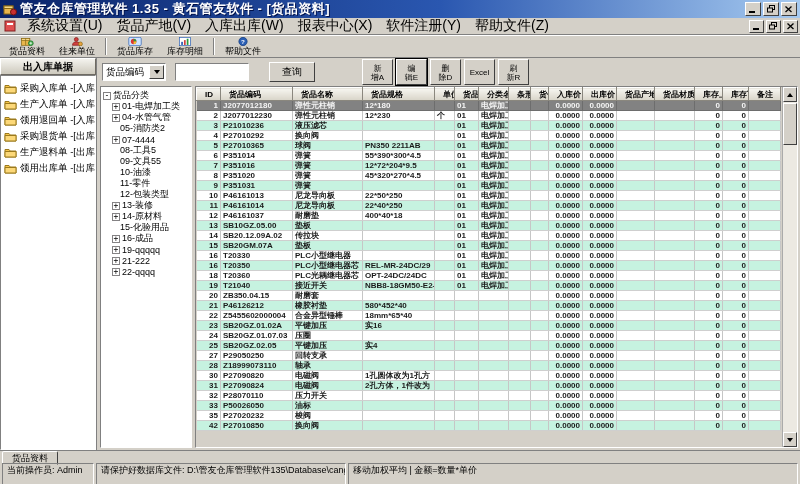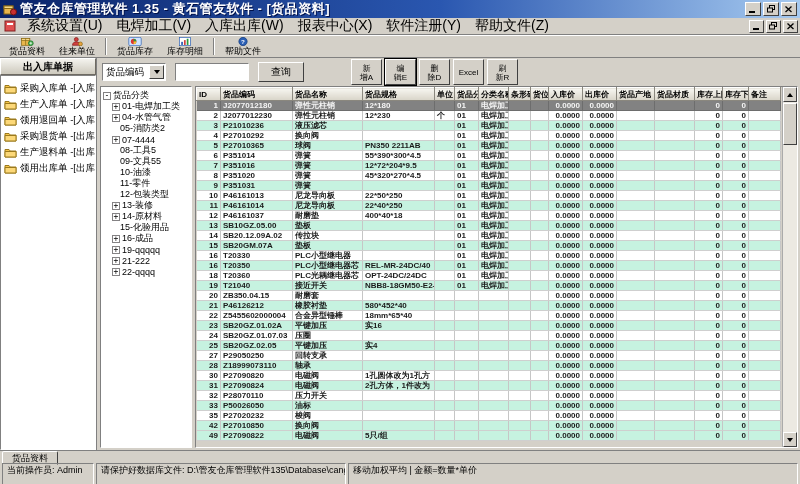--- a/index.html
+++ b/index.html
@@ -52,21 +52,21 @@
   .controls-row { height:28px; flex:0 0 auto; display:flex; align-items:center; background:#d4d0c8; }
   .combobox { margin-left:5px; width:64px; height:18px; background:#fff; border:1px solid;
     border-color:#808080 #fff #fff #808080; display:flex; align-items:center; }
   .combobox .cb-text { flex:1 1 auto; font-size:9.5px; padding-left:3px; white-space:nowrap; overflow:hidden; }
   .cb-arrow-btn { width:15px; height:14px; margin-right:1px; background:#d4d0c8; border:1px solid;
     border-color:#fff #404040 #404040 #fff; display:flex; align-items:center; justify-content:center; padding:0; }
   .tri-down { width:0; height:0; border-left:3px solid transparent; border-right:3px solid transparent;
     border-top:4px solid #000; }
   .search-input { margin-left:9px; width:74px; height:18px; background:#fff; border:1px solid;
     border-color:#808080 #fff #fff #808080; font-size:10px; padding:0 3px; }
-  .query-btn { margin-left:9px; width:46px; height:20px; background:#d4d0c8; border:1px solid;
+  .query-btn { margin-left:20px; width:46px; height:20px; background:#d4d0c8; border:1px solid;
     border-color:#fff #404040 #404040 #fff; font-size:10px; color:#000; }
   .action-group { margin-left:47px; display:flex; gap:3px; }
   .act-btn { width:31px; height:26px; background:#d4d0c8; border:1px solid;
     border-color:#fff #404040 #404040 #fff; display:flex; flex-direction:column; align-items:center;
     justify-content:center; font-size:8px; line-height:9px; color:#000; padding:7px; }
   .act-btn.focused { outline:1px solid #000; }
   .act-btn svg { display:block; margin-bottom:1px; }
 
   
   .content-row { flex:1 1 auto; display:flex; min-height:0; padding:0 2px 2px 3px; }
@@ -77,21 +77,21 @@
   .tglyph { width:8px; height:8px; border:1px solid #848284; background:#fff; font-size:8px; line-height:6px;
     text-align:center; margin-right:2px; flex:0 0 auto; font-family:"DejaVu Sans Mono",monospace; }
   .tglyph.none { border:none; background:transparent; width:6px; }
 
   .tablewrap { flex:1 1 auto; margin-left:3px; position:relative; background:#d4d0c8;
     border:1px solid; border-color:#808080 #fff #fff #808080; overflow:hidden; }
   .gridarea { position:absolute; left:0; top:0; right:15px; bottom:0; background:#d4d0c8; overflow:hidden; }
   table#grid { border-collapse:collapse; table-layout:fixed; }
   #grid th { background:linear-gradient(#f7f6f1,#d8d4c8); border-right:1px solid #8a877e;
     border-bottom:1px solid #8a877e; border-top:1px solid #fff; border-left:1px solid #fff;
-    font-size:8px; font-weight:bold; text-align:left; padding:0 2px; height:13px;
+    font-size:8px; font-weight:bold; text-align:left; padding:0 8px; height:13px;
     white-space:nowrap; overflow:hidden; }
   #grid td { font-size:8px; font-weight:bold; color:#1a1a1a; height:9.4px; line-height:9px;
     padding:0 2px; border-right:1px solid #c6c6c6; border-bottom:1px solid #cfcfcf;
     white-space:nowrap; overflow:hidden; background:#fff; }
   #grid tr.alt td { background:#c6f2e0; }
   #grid tr.sel td { background:#828282; color:#f5f5f5; border-right-color:#6d6d6d; border-bottom-color:#6d6d6d; }
   #grid td.c0,#grid td.c9,#grid td.c10,#grid td.c13,#grid td.c14 { text-align:right; }
 
   .vscroll { position:absolute; right:0; top:0; bottom:0; width:15px; background:#ece9e2;
     border-left:1px solid #aaa; }
@@ -150,21 +150,21 @@
         </button>
     </span>
   </div>
 
   <div class="menubar">
     <svg class="mdi-doc-icon" viewBox="0 0 12 12">
       <rect x="1" y="1" width="10" height="10" fill="#e05050" stroke="#802020"></rect>
       <rect x="3" y="3" width="6" height="2" fill="#fff"></rect>
     </svg>
     <span class="menu-item">系统设置(U)</span>
-    <span class="menu-item">电焊加工(V)</span>
+    <span class="menu-item">货品产地(V)</span>
     <span class="menu-item">入库出库(W)</span>
     <span class="menu-item">报表中心(X)</span>
     <span class="menu-item">软件注册(Y)</span>
     <span class="menu-item">帮助文件(Z)</span>
     <span class="menu-spacer"></span>
     <span class="winbtns">
       <button class="cbtn small">
           <svg width="8" height="7">
             <rect x="0" y="5" width="6" height="2" fill="#000"></rect>
           </svg>
@@ -728,21 +728,21 @@
                     <td class="c11"></td>
                     <td class="c12"></td>
                     <td class="c13">0</td>
                     <td class="c14">0</td>
                     <td class="c15"></td>
                   </tr>
                   <tr class="alt">
                     <td class="c0">16</td>
                     <td class="c1">T20350</td>
                     <td class="c2">PLC小型继电器芯</td>
-                    <td class="c3">REL-MR-24DC/40</td>
+                    <td class="c3">REL-MR-24DC/29</td>
                     <td class="c4"></td>
                     <td class="c5">01</td>
                     <td class="c6">电焊加工</td>
                     <td class="c7"></td>
                     <td class="c8"></td>
                     <td class="c9">0.0000</td>
                     <td class="c10">0.0000</td>
                     <td class="c11"></td>
                     <td class="c12"></td>
                     <td class="c13">0</td>
@@ -1017,38 +1017,20 @@
                     <td class="c12"></td>
                     <td class="c13">0</td>
                     <td class="c14">0</td>
                     <td class="c15"></td>
                   </tr>
                   <tr class="alt">
                     <td class="c0">42</td>
                     <td class="c1">P27010850</td>
                     <td class="c2">换向阀</td>
                     <td class="c3"></td>
-                    <td class="c4"></td>
-                    <td class="c5"></td>
-                    <td class="c6"></td>
-                    <td class="c7"></td>
-                    <td class="c8"></td>
-                    <td class="c9">0.0000</td>
-                    <td class="c10">0.0000</td>
-                    <td class="c11"></td>
-                    <td class="c12"></td>
-                    <td class="c13">0</td>
-                    <td class="c14">0</td>
-                    <td class="c15"></td>
-                  </tr>
-                  <tr class="alt">
-                    <td class="c0">49</td>
-                    <td class="c1">P27090822</td>
-                    <td class="c2">电磁阀</td>
-                    <td class="c3">5只/组</td>
                     <td class="c4"></td>
                     <td class="c5"></td>
                     <td class="c6"></td>
                     <td class="c7"></td>
                     <td class="c8"></td>
                     <td class="c9">0.0000</td>
                     <td class="c10">0.0000</td>
                     <td class="c11"></td>
                     <td class="c12"></td>
                     <td class="c13">0</td>

